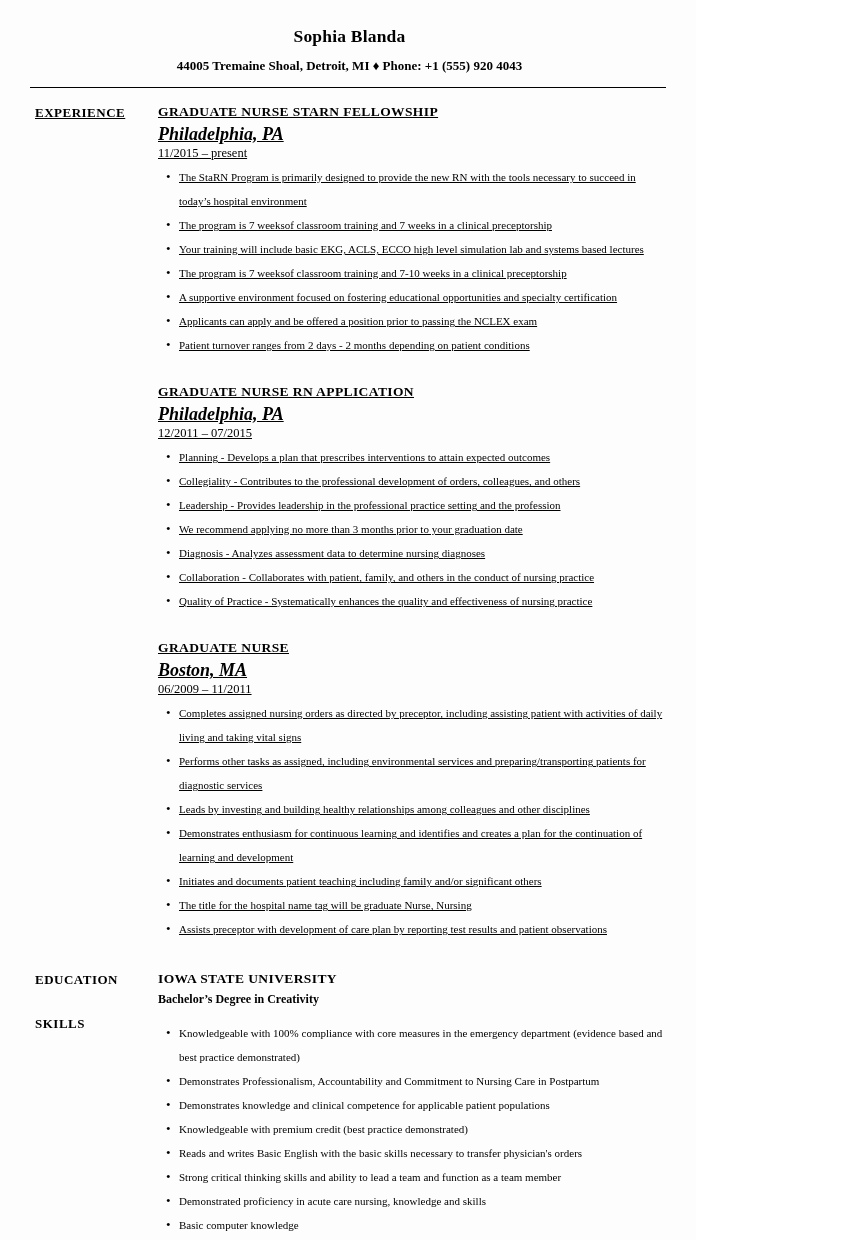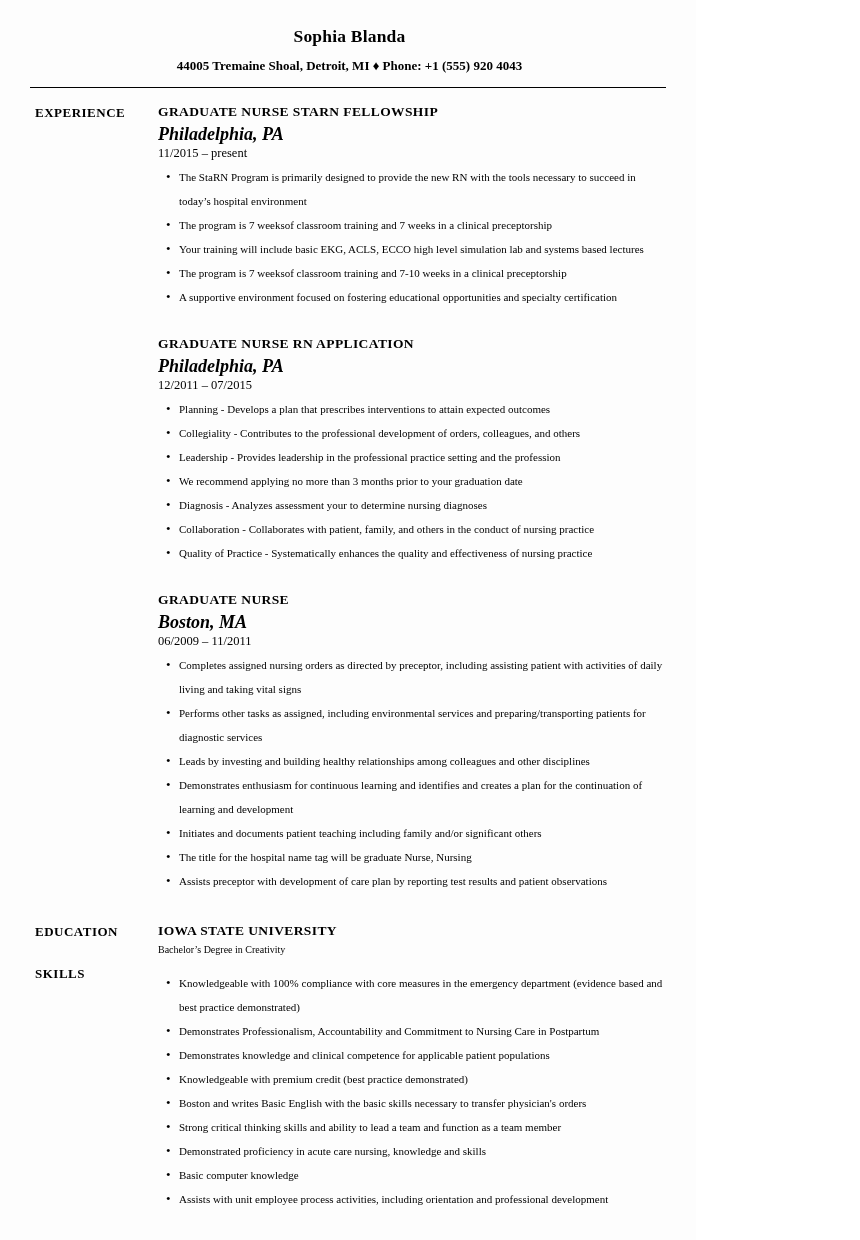--- a/index.html
+++ b/index.html
@@ -29,21 +29,21 @@
     border: none;
     border-top: 1.5px solid #000;
     margin: 0 -2px 16px -5px;
   }
   
   .section {
     display: grid;
     grid-template-columns: 123px 1fr;
     align-items: start;
   }
-  .section.experience { margin-bottom: 30px; }
+  .section.experience { margin-bottom: 30px; text-decoration: underline; }
   .section.education  { margin-bottom: 9px; }
   .side-label {
     font-weight: bold;
     font-size: 13px;
     letter-spacing: 0.5px;
     line-height: 1.25;
     padding-top: 1px;
   }
   
   .job { margin-bottom: 27px; }
@@ -86,22 +86,22 @@
   }
   
   .school {
     font-size: 13.5px;
     font-weight: bold;
     letter-spacing: 0.4px;
     margin: 0 0 4px 0;
     line-height: 1.2;
   }
   .degree {
-    font-size: 10px;
-    font-weight: normal;
+    font-size: 12px;
+    font-weight: bold;
     line-height: 1.2;
   }
   .skills ul.bullets { margin-top: 6px; }
 </style>
 </head>
 <body>
 
 <div class="page">
 
   <header class="header">
@@ -118,34 +118,36 @@
         <h2 class="job-title">GRADUATE NURSE STARN FELLOWSHIP</h2>
         <div class="job-location">Philadelphia, PA</div>
         <div class="job-dates">11/2015 – present</div>
         <ul class="bullets">
 
         <li class="bullet">The StaRN Program is primarily designed to provide the new RN with the tools necessary to succeed in today’s hospital environment</li>
             <li class="bullet">The program is 7 weeksof classroom training and 7 weeks in a clinical preceptorship</li>
             <li class="bullet">Your training will include basic EKG, ACLS, ECCO high level simulation lab and systems based lectures</li>
             <li class="bullet">The program is 7 weeksof classroom training and 7-10 weeks in a clinical preceptorship</li>
             <li class="bullet">A supportive environment focused on fostering educational opportunities and specialty certification</li>
+            <li class="bullet">Applicants can apply and be offered a position prior to passing the NCLEX exam</li>
+            <li class="bullet">Patient turnover ranges from 2 days - 2 months depending on patient conditions</li>
           </ul>
       </article>
 
       <article class="job">
         <h2 class="job-title">GRADUATE NURSE RN APPLICATION</h2>
         <div class="job-location">Philadelphia, PA</div>
         <div class="job-dates">12/2011 – 07/2015</div>
         <ul class="bullets">
 
         <li class="bullet">Planning - Develops a plan that prescribes interventions to attain expected outcomes</li>
             <li class="bullet">Collegiality - Contributes to the professional development of orders, colleagues, and others</li>
             <li class="bullet">Leadership - Provides leadership in the professional practice setting and the profession</li>
             <li class="bullet">We recommend applying no more than 3 months prior to your graduation date</li>
-            <li class="bullet">Diagnosis - Analyzes assessment your to determine nursing diagnoses</li>
+            <li class="bullet">Diagnosis - Analyzes assessment data to determine nursing diagnoses</li>
             <li class="bullet">Collaboration - Collaborates with patient, family, and others in the conduct of nursing practice</li>
             <li class="bullet">Quality of Practice - Systematically enhances the quality and effectiveness of nursing practice</li>
           </ul>
       </article>
 
       <article class="job">
         <h2 class="job-title">GRADUATE NURSE</h2>
         <div class="job-location">Boston, MA</div>
         <div class="job-dates">06/2009 – 11/2011</div>
         <ul class="bullets">
@@ -173,21 +175,21 @@
 
   <section class="section skills">
     <div class="side-label">SKILLS</div>
     <div class="section-body">
       <ul class="bullets">
 
       <li class="bullet">Knowledgeable with 100% compliance with core measures in the emergency department (evidence based and best practice demonstrated)</li>
           <li class="bullet">Demonstrates Professionalism, Accountability and Commitment to Nursing Care in Postpartum</li>
           <li class="bullet">Demonstrates knowledge and clinical competence for applicable patient populations</li>
           <li class="bullet">Knowledgeable with premium credit (best practice demonstrated)</li>
-          <li class="bullet">Boston and writes Basic English with the basic skills necessary to transfer physician's orders</li>
+          <li class="bullet">Reads and writes Basic English with the basic skills necessary to transfer physician's orders</li>
           <li class="bullet">Strong critical thinking skills and ability to lead a team and function as a team member</li>
           <li class="bullet">Demonstrated proficiency in acute care nursing, knowledge and skills</li>
           <li class="bullet">Basic computer knowledge</li>
           <li class="bullet">Assists with unit employee process activities, including orientation and professional development</li>
         </ul>
     </div>
   </section>
 
 </div>
 

